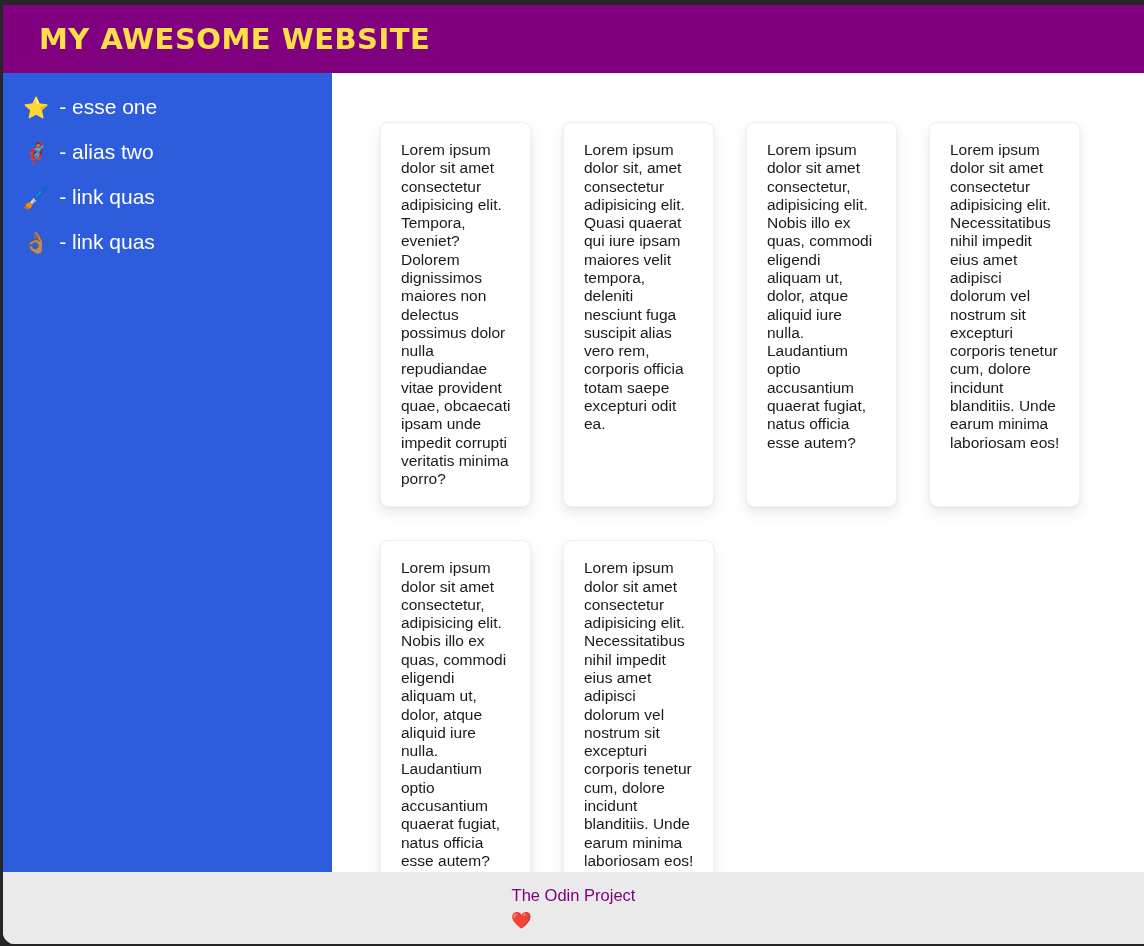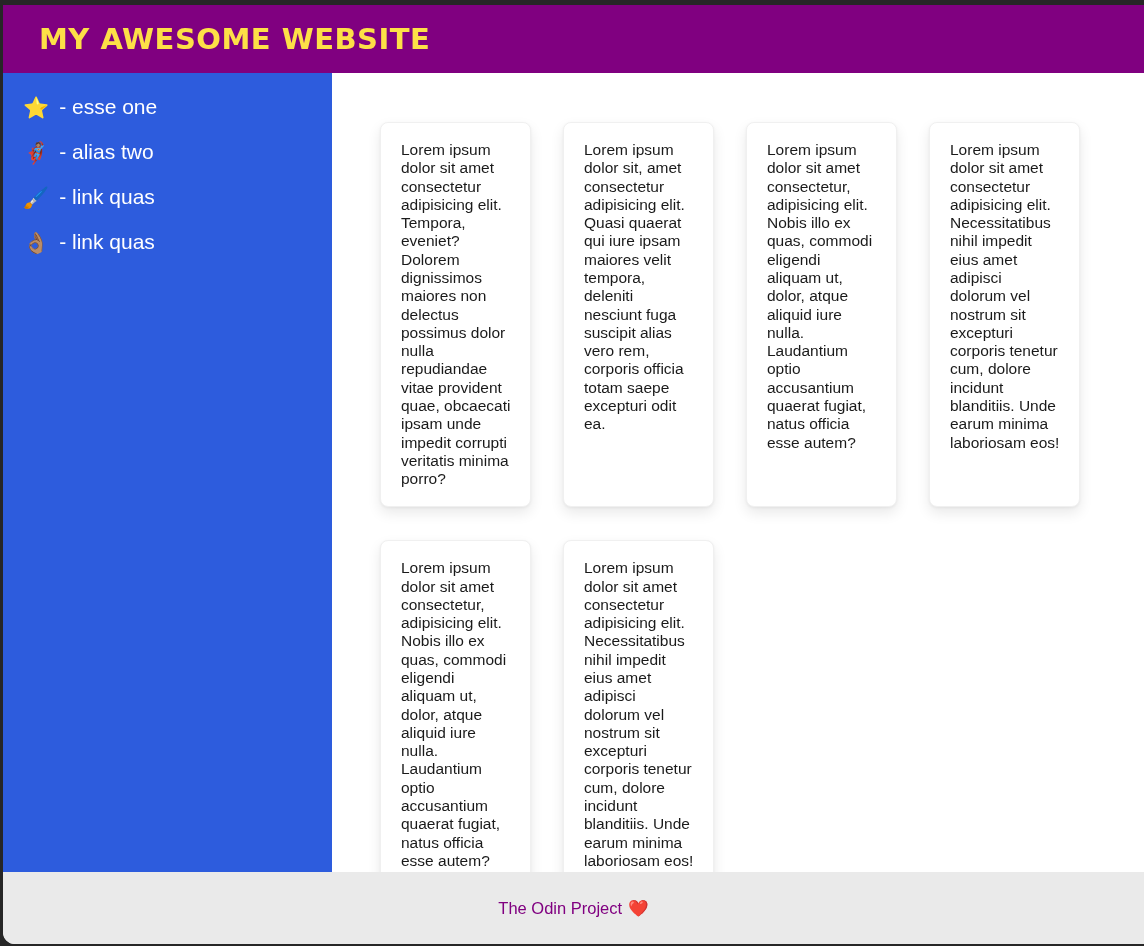--- a/index.html
+++ b/index.html
@@ -93,20 +93,21 @@
     justify-content: center;
   }
   .site-footer a {
     color: #800080;
     font-size: 16.5px;
     text-decoration: none;
     cursor: pointer;
     display: inline-flex;
     align-items: flex-start;
     gap: 6px;
+    flex-direction: column;
   }
 </style>
 </head>
 <body>
 
 <div class="window">
 
   <header class="site-header">
     <h1>MY AWESOME WEBSITE</h1>
   </header>

